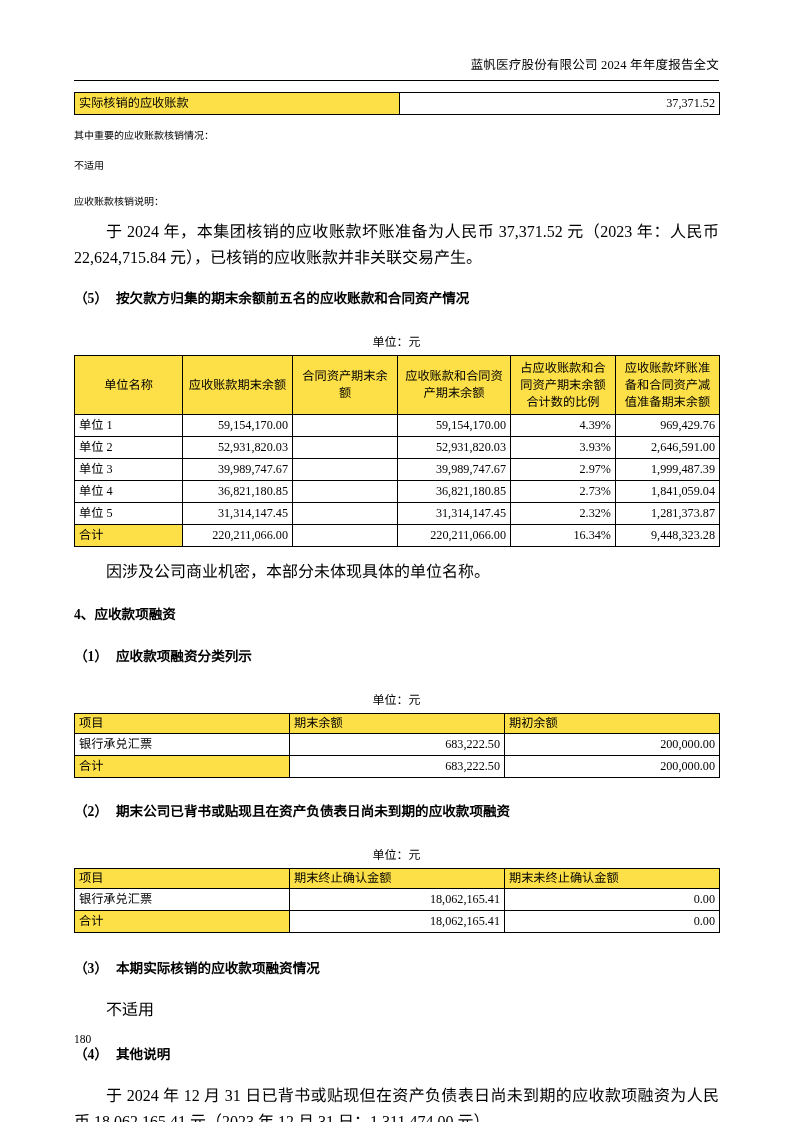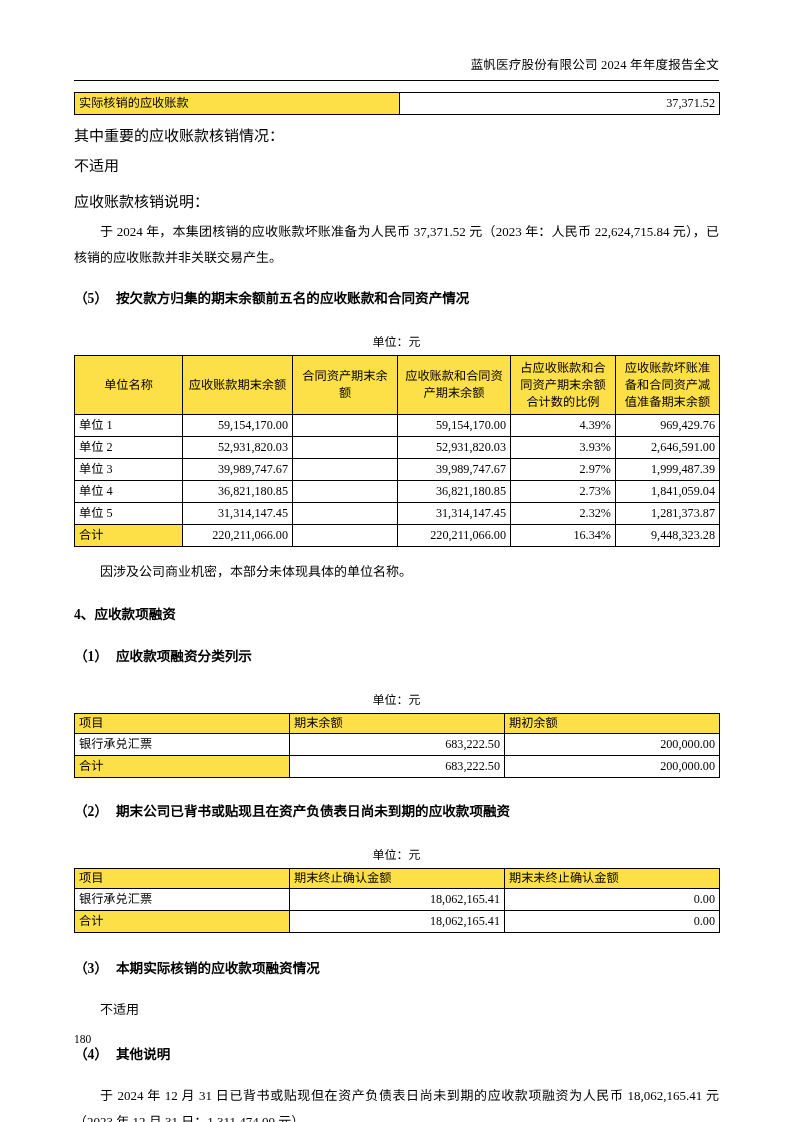--- a/index.html
+++ b/index.html
@@ -43,30 +43,30 @@
     position: absolute;
     left: 74px;
     top: 76px;
     width: 645px;
     height: 1px;
     background: #000000;
   }
 
   
   .para {
-    font-size: 13px;
+    font-size: 16px;
     line-height: 26px;
     text-align: justify;
     text-justify: inter-ideograph;
   }
   .para.indent {
     text-indent: 2em;
   }
   .para-tight {
-    font-size: 15px;
+    font-size: 10px;
     line-height: 22px;
   }
   .h-section {
     font-size: 13.6px;
     font-weight: bold;
     line-height: 24px;
   }
   .h-sub {
     font-size: 13.6px;
     font-weight: bold;

